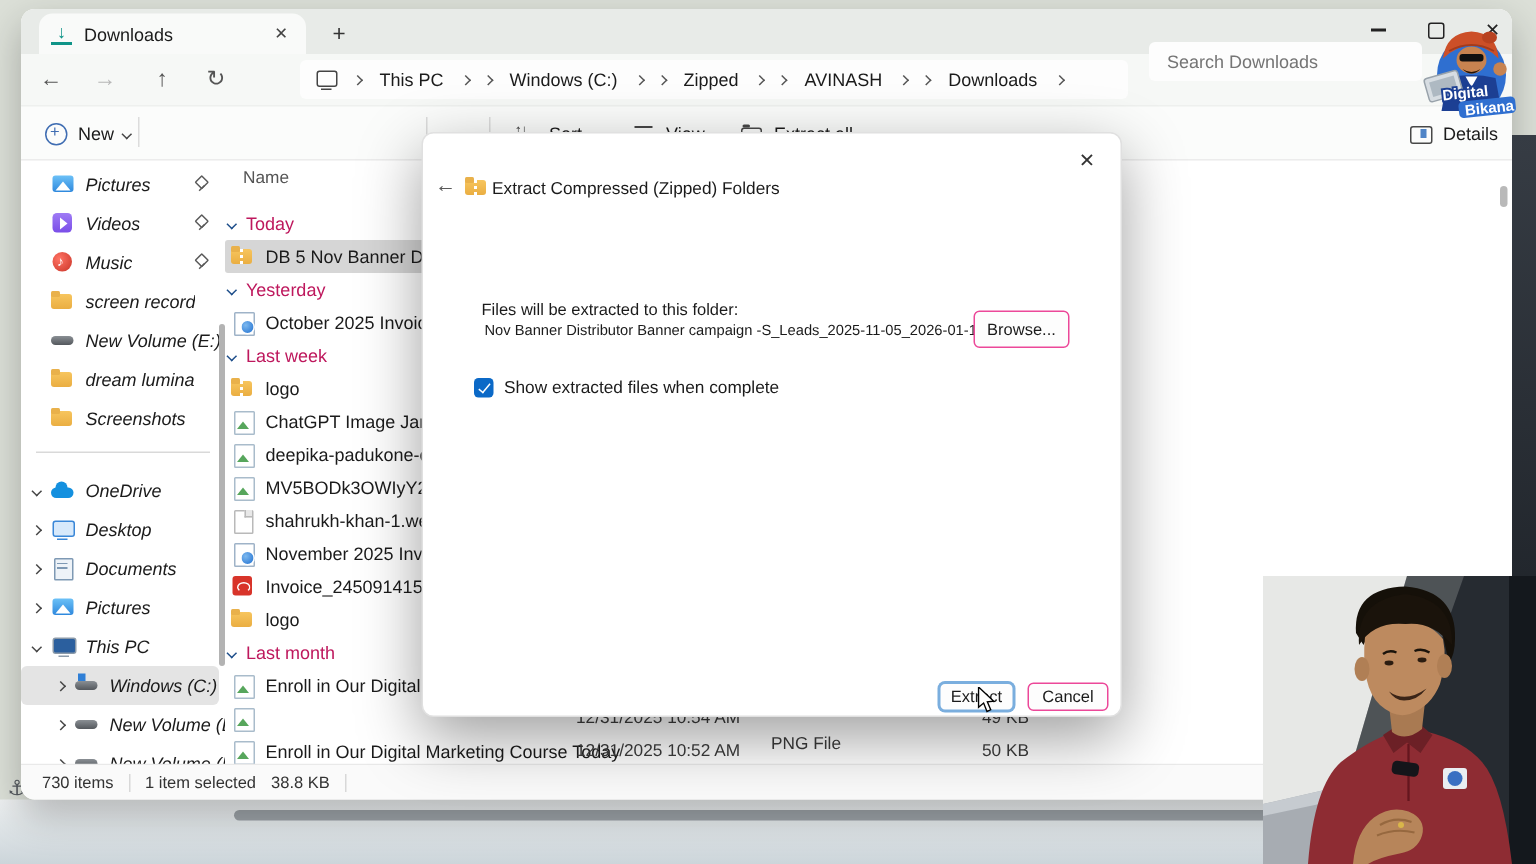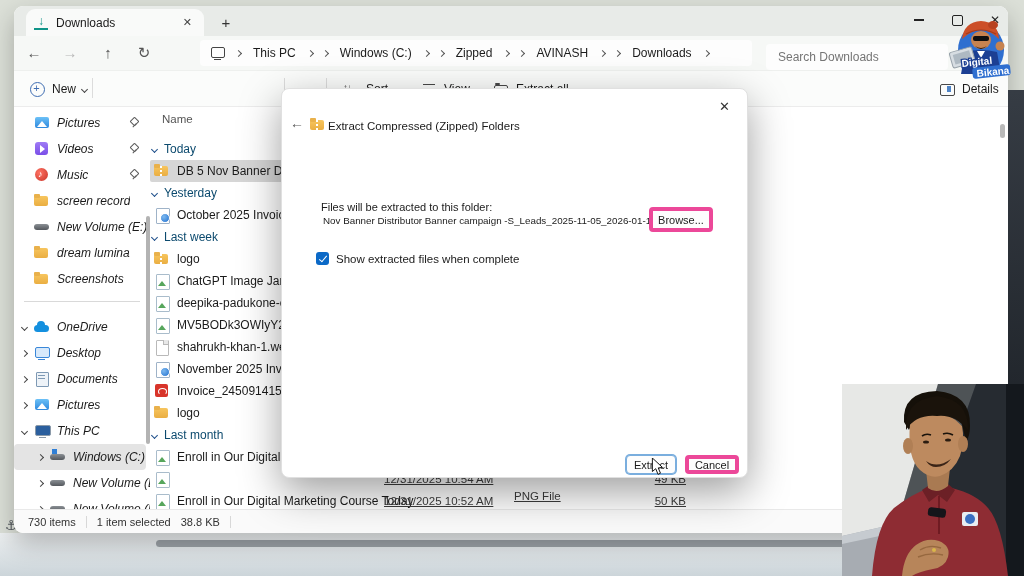--- a/index.html
+++ b/index.html
@@ -29,21 +29,21 @@
   .navbtn{z-index:11;font-size:15px;color:#555;width:24px;height:24px;text-align:center;line-height:24px;}
   .nav-fwd{color:#b7b7b7;}
   .crumbbar{left:200px;top:40px;width:552px;height:26px;background:#fdfdfd;border-radius:4px;z-index:11;
             display:flex;align-items:center;padding:0 10px;gap:2px;}
   .mon{width:16px;height:14px;position:relative;margin-right:4px;}
   .mon::before{content:"";position:absolute;left:1px;top:1px;width:12px;height:9px;border:1.4px solid #444;border-radius:2px;}
   .mon::after{content:"";position:absolute;left:4px;bottom:0;width:7px;height:1.5px;background:#444;}
   .crumb{display:flex;align-items:center;gap:2px;}
   .crumb-label{font-size:12px;color:#1b1b1b;padding:2px 6px;border-radius:3px;}
   .cvs{width:5px;height:5px;border-right:1.3px solid #555;border-bottom:1.3px solid #555;transform:rotate(-45deg);margin:0 4px;}
-  .searchbar{left:766px;top:44px;width:182px;height:26px;background:#fdfdfd;border-radius:4px;z-index:11;display:flex;align-items:center;padding:0 10px;}
+  .searchbar{left:766px;top:28px;width:182px;height:26px;background:#fdfdfd;border-radius:4px;z-index:11;display:flex;align-items:center;padding:0 10px;}
   .searchbar input{border:none;outline:none;background:transparent;font-size:12px;color:#444;width:100%;}
   .searchbar input::placeholder{color:#757575;}
 
   
   .toolbar{left:14px;top:70px;width:994px;height:37px;background:#fbfcfb;border-top:1px solid #eef0ee;border-bottom:1px solid #ececec;z-index:10;}
   .tgroup{z-index:11;height:28px;display:flex;align-items:center;gap:6px;font-size:12px;color:#1b1b1b;padding:0 6px;border-radius:4px;}
   .tdivider{z-index:11;width:1px;height:20px;background:#dcdcdc;top:78px;}
   .cv{display:inline-block;width:5px;height:5px;border-right:1.3px solid #454545;border-bottom:1.3px solid #454545;}
   .cv-down{transform:rotate(45deg);}
   .cv-right{transform:rotate(-45deg);}
@@ -121,46 +121,46 @@
   .ic-doc::after{content:"";position:absolute;left:4px;top:4px;width:7px;height:6px;background:repeating-linear-gradient(180deg,#7e99b4 0 1px,transparent 1px 3px);}
   .ic-pc::before{content:"";position:absolute;left:1px;top:2px;width:14px;height:9px;background:#2b5f9e;border:1.4px solid #8b9aa9;border-radius:2px;}
   .ic-pc::after{content:"";position:absolute;left:5px;bottom:1px;width:7px;height:1.5px;background:#8b9aa9;}
 
   
   .namehdr{left:162px;top:113px;font-size:11.5px;color:#555;z-index:10;}
   .filelist{left:150px;top:138px;width:560px;z-index:10;}
   .frow{display:flex;align-items:center;height:22px;position:relative;padding-left:2px;}
   .frow .cv{display:none;}
   .frow.group .cv{display:inline-block;margin-right:7px;border-color:#1d4e8a;}
-  .frow.group .flabel{color:#0c4a6e;}
+  .frow.group .flabel{color:#be185d;}
   .fic{width:16px;height:16px;position:relative;flex:none;margin:0 7px 0 2px;}
   .flabel{font-size:12px;color:#1b1b1b;white-space:nowrap;}
   .frow.selected{background:#d6d6d6;border-radius:2px;}
-  .fdate,.ftype,.fsize{position:absolute;font-size:11.5px;color:#3c3c3c;white-space:nowrap;text-decoration:underline;}
+  .fdate,.ftype,.fsize{position:absolute;font-size:11.5px;color:#3c3c3c;white-space:nowrap;}
   .fdate{left:234px;}
   .ftype{left:364px;margin-top:33px;}
   .fsize{left:476px;width:60px;text-align:right;}
 
   
   .statusbar{left:14px;top:509px;width:994px;height:24px;background:#fafafa;border-top:1px solid #e9e9e9;
              border-radius:0 0 9px 9px;z-index:13;display:flex;align-items:center;gap:10px;padding-left:14px;}
   .statusbar span{font-size:11px;color:#333;}
   .stat-sep{width:1px;height:12px;background:#d8d8d8;}
 
   
   .dialog{left:281px;top:88px;width:467px;height:390px;background:#fff;border:1px solid #e0e0e0;border-radius:8px;
           box-shadow:0 14px 42px rgba(0,0,0,.38);z-index:40;}
   .dlg-close{position:absolute;right:12px;top:8px;font-size:13px;color:#333;padding:2px 5px;}
   .dlg-back{position:absolute;left:8px;top:26px;font-size:14px;color:#5a5a5a;}
   .dlg-zip{position:absolute;left:26px;top:28px;}
   .dlg-title{position:absolute;left:46px;top:31px;font-size:11.5px;color:#1b1b1b;}
   .dlg-heading{position:absolute;left:39px;top:66px;font-size:14.5px;font-weight:500;color:#1b4d85;}
   .dlg-prompt{position:absolute;left:39px;top:112px;font-size:11px;color:#1b1b1b;}
   .dlg-path{position:absolute;left:41px;top:126px;width:320px;font-size:9.8px;color:#1b1b1b;white-space:nowrap;}
-  .btn{position:absolute;background:#fdfdfd;border:4px solid #ec4899;border-radius:4px;font-size:11px;color:#1b1b1b;
+  .btn{position:absolute;background:#fdfdfd;border:1px solid #ec4899;border-radius:4px;font-size:11px;color:#1b1b1b;
        display:flex;align-items:center;justify-content:center;}
   .btn-browse{left:367px;top:118px;width:64px;height:25px;}
   .btn-extract{left:344px;top:366px;width:50px;height:19px;border:1px solid #7aaede;box-shadow:0 0 0 1px #7aaede;}
   .btn-cancel{left:403px;top:366px;width:54px;height:19px;}
   .cbrow{position:absolute;left:34px;top:163px;display:flex;align-items:center;gap:7px;}
   .cb{width:13px;height:13px;background:#0b69c7;border-radius:3px;position:relative;flex:none;}
   .cb::after{content:"";position:absolute;left:4.5px;top:1.5px;width:3px;height:7px;border-right:1.6px solid #fff;border-bottom:1.6px solid #fff;transform:rotate(40deg);}
   .cblabel{font-size:11.5px;color:#1b1b1b;}
 
   

